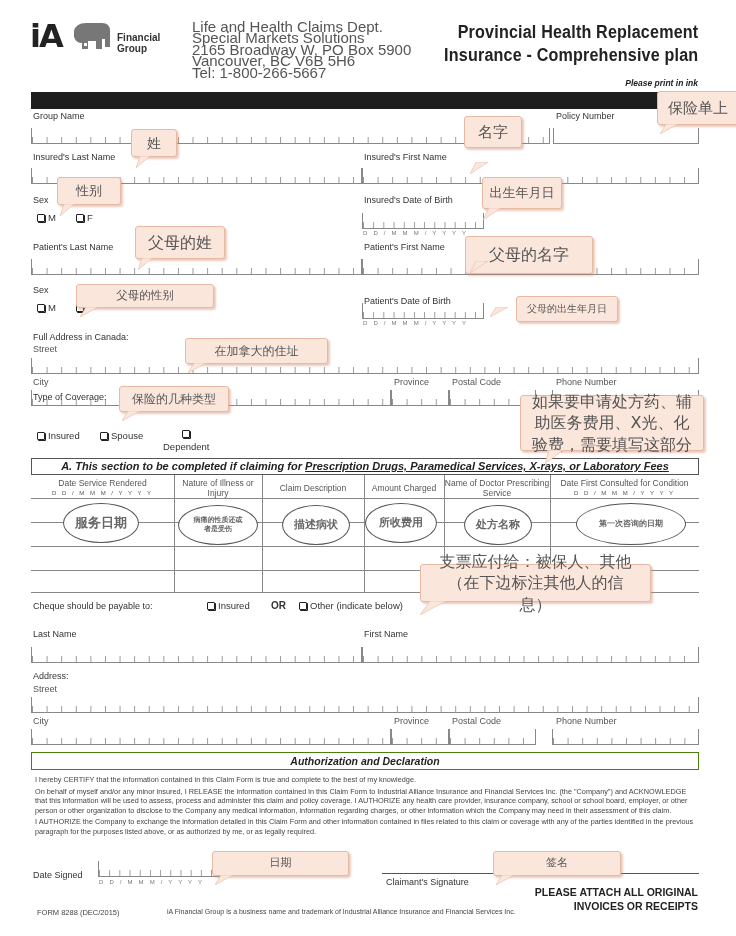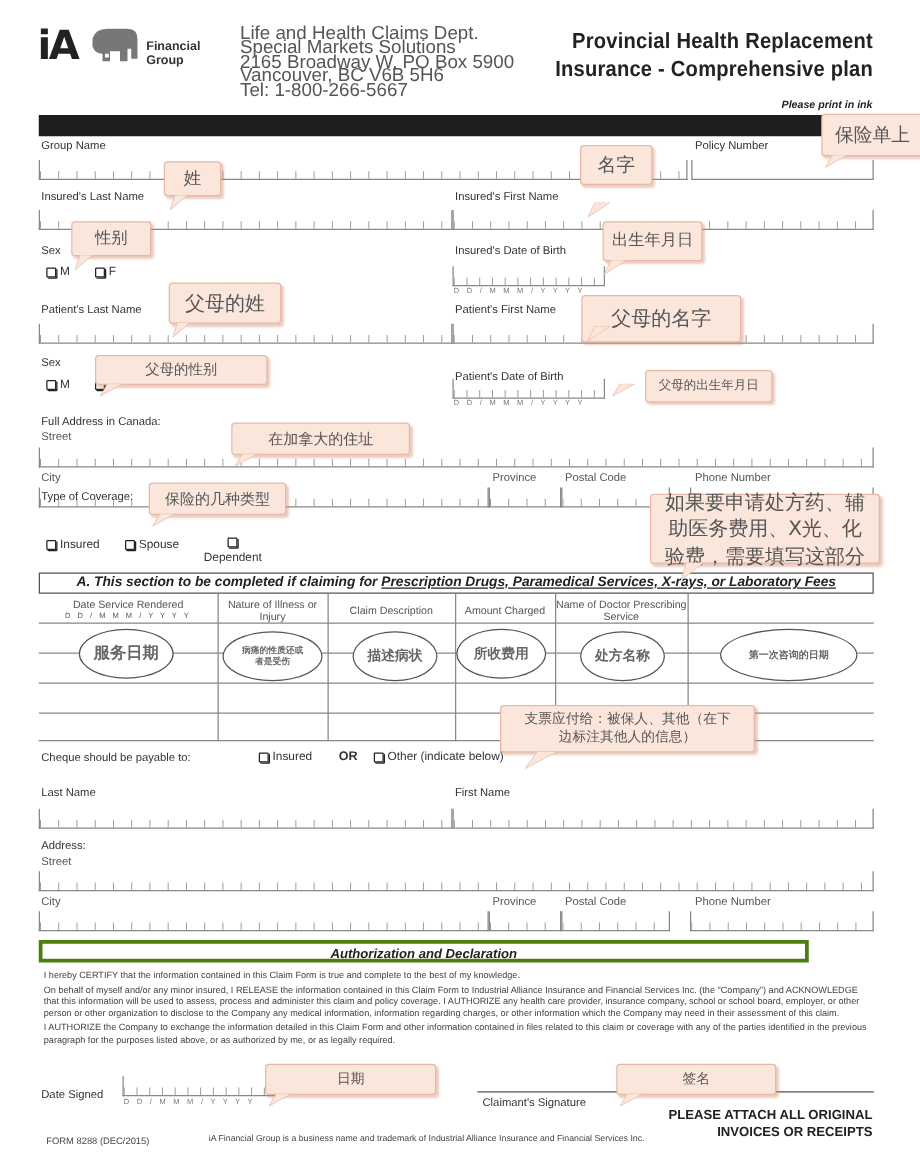--- a/index.html
+++ b/index.html
@@ -36,21 +36,21 @@
 
   
   .secA-head { position:absolute; left:31px; top:458px; width:668px; height:17px; border:1px solid #555; font-size:11px; font-weight:bold; font-style:italic; color:#222; text-align:center; line-height:15px; }
   .secA-head u { text-decoration: underline; }
   .grid { position:absolute; left:31px; top:475px; width:668px; height:118px; }
   .gcol { position:absolute; top:0; height:118px; border-left:1px solid #888; }
   .grow { position:absolute; left:0; width:668px; border-top:1px solid #888; }
   .ghead { position:absolute; font-size:8.5px; color:#555; text-align:center; line-height:9.5px; }
   .ellipse { position:absolute; border:1px solid #555; border-radius:50%; background:#fff; display:flex; align-items:center; justify-content:center; color:#666; font-family:"DejaVu Sans", sans-serif; text-align:center; line-height:1.3;font-weight:bold; }
 
-  .auth-head { position:absolute; left:31px; top:752px; width:616px; height:18px; border:3px solid #4d7c0f; font-size:10.5px; font-weight:bold; font-style:italic; color:#222; text-align:center; line-height:16px; }
+  .auth-head { position:absolute; left:31px; top:752px; width:668px; height:18px; border:1px solid #4d7c0f; font-size:10.5px; font-weight:bold; font-style:italic; color:#222; text-align:center; line-height:16px; }
   .auth-text { position:absolute; left:35px; top:775px; width:664px; font-size:7.3px; color:#444; line-height:9.6px; }
   .auth-text p { margin-bottom:2px; }
 
   .sig-line { position:absolute; left:382px; top:873px; width:317px; border-top:1px solid #555; }
   .attach { position:absolute; right:38px; top:886px; text-align:right; font-size:10.5px; font-weight:bold; color:#222; line-height:13.5px; }
   .formno { position:absolute; left:37px; top:908px; font-size:7.5px; color:#444; }
   .trademark { position:absolute; left:167px; top:908px; font-size:7px; color:#444; }
 </style>
 </head>
 <body>
@@ -161,20 +161,24 @@
   <div class="grow" style="top:117px;"></div>
 
   <div class="ghead" style="left:0;top:4px;width:143px;">
       <div>Date Service Rendered</div>
       <div style="font-size:6px;letter-spacing:2px;">D D / M M M / Y Y Y Y</div>
     </div>
   <div class="ghead" style="left:143px;top:4px;width:88px;">Nature of Illness or Injury</div>
   <div class="ghead" style="left:231px;top:9px;width:102px;">Claim Description</div>
   <div class="ghead" style="left:333px;top:9px;width:80px;">Amount Charged</div>
   <div class="ghead" style="left:413px;top:4px;width:106px;">Name of Doctor Prescribing Service</div>
+  <div class="ghead" style="left:519px;top:4px;width:149px;">
+      <div>Date First Consulted for Condition</div>
+      <div style="font-size:6px;letter-spacing:2px;">D D / M M M / Y Y Y Y</div>
+    </div>
 
   <div class="ellipse" style="left:32px;top:28px;width:76px;height:40px;font-size:13px;">服务日期</div>
   <div class="ellipse" style="left:147px;top:30px;width:80px;height:40px;font-size:7px;padding:0 12px;">病痛的性质还或者是受伤</div>
   <div class="ellipse" style="left:251px;top:30px;width:68px;height:40px;font-size:11px;">描述病状</div>
   <div class="ellipse" style="left:334px;top:28px;width:72px;height:40px;font-size:11px;">所收费用</div>
   <div class="ellipse" style="left:433px;top:30px;width:68px;height:40px;font-size:11px;">处方名称</div>
   <div class="ellipse" style="left:545px;top:28px;width:110px;height:42px;font-size:8px;">第一次咨询的日期</div>
 </div>
 
 <div class="lbl" style="left:33px;top:601px;">Cheque should be payable to:</div>
@@ -228,21 +232,21 @@
 <div class="callout" style="left:464px;top:116px;width:58px;height:32px;font-size:15px;">名字</div>
 <div class="callout" style="left:57px;top:177px;width:64px;height:28px;font-size:13px;">性别</div>
 <div class="callout" style="left:482px;top:177px;width:80px;height:32px;font-size:13px;">出生年月日</div>
 <div class="callout" style="left:135px;top:226px;width:90px;height:33px;font-size:16px;">父母的姓</div>
 <div class="callout" style="left:465px;top:236px;width:128px;height:38px;font-size:16px;">父母的名字</div>
 <div class="callout" style="left:76px;top:284px;width:138px;height:24px;font-size:11.5px;">父母的性别</div>
 <div class="callout" style="left:516px;top:282px;width:102px;height:26px;font-size:10px;margin-top:14px;">父母的出生年月日</div>
 <div class="callout" style="left:185px;top:338px;width:143px;height:26px;font-size:12px;">在加拿大的住址</div>
 <div class="callout" style="left:119px;top:386px;width:110px;height:26px;font-size:12px;">保险的几种类型</div>
 <div class="callout" style="left:520px;top:395px;width:184px;height:56px;font-size:16px;padding:0 10px;">如果要申请处方药、辅助医务费用、X光、化验费，需要填写这部分</div>
-<div class="callout" style="left:400px;top:564px;width:204px;height:38px;font-size:11px;padding:0 16px;">支票应付给：被保人、其他（在下边标注其他人的信息）</div>
+<div class="callout" style="left:420px;top:564px;width:231px;height:38px;font-size:16px;padding:0 16px;">支票应付给：被保人、其他（在下边标注其他人的信息）</div>
 <div class="callout" style="left:212px;top:851px;width:137px;height:25px;font-size:11px;">日期</div>
 <div class="callout" style="left:493px;top:851px;width:128px;height:25px;font-size:11px;">签名</div>
 
 <svg class="tail" style="left:136px;top:156px;width:20px;height:12px;" viewBox="0 0 20 12">
     <path d="M4 0 L0 12 L14 0 Z" fill="#fbe6dc" stroke="#e6b9a5" stroke-width="0.6"></path>
   </svg>
 <svg class="tail" style="left:470px;top:162px;width:22px;height:12px;" viewBox="0 0 22 12">
     <path d="M6 0 L0 12 L18 0 Z" fill="#fbe6dc" stroke="#e6b9a5" stroke-width="0.6"></path>
   </svg>
 <svg class="tail" style="left:60px;top:204px;width:20px;height:12px;" viewBox="0 0 20 12">

